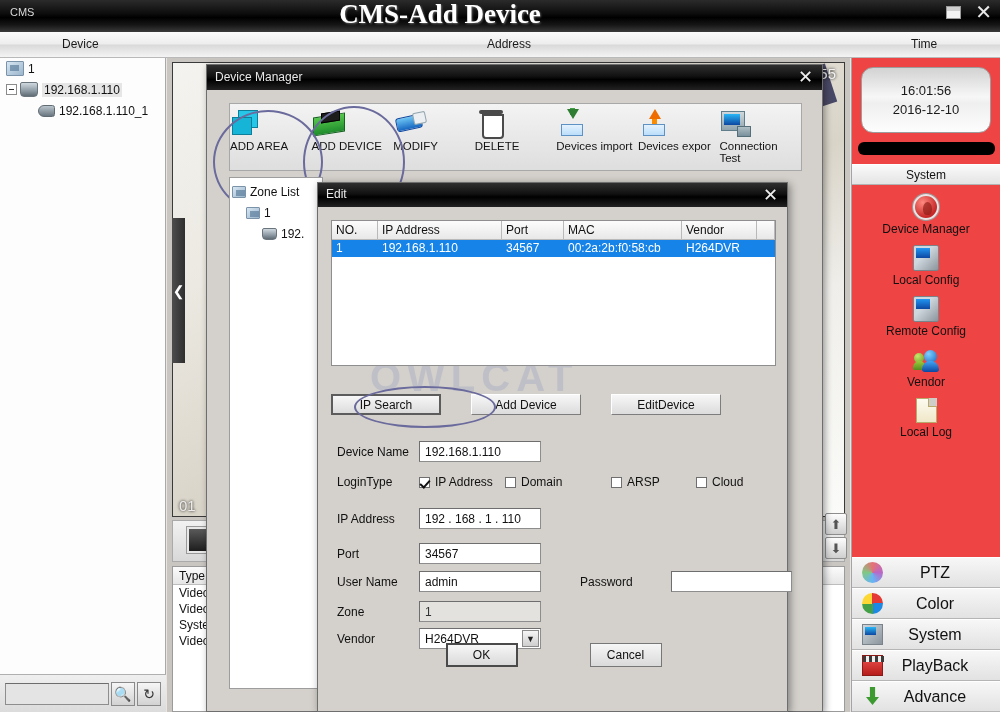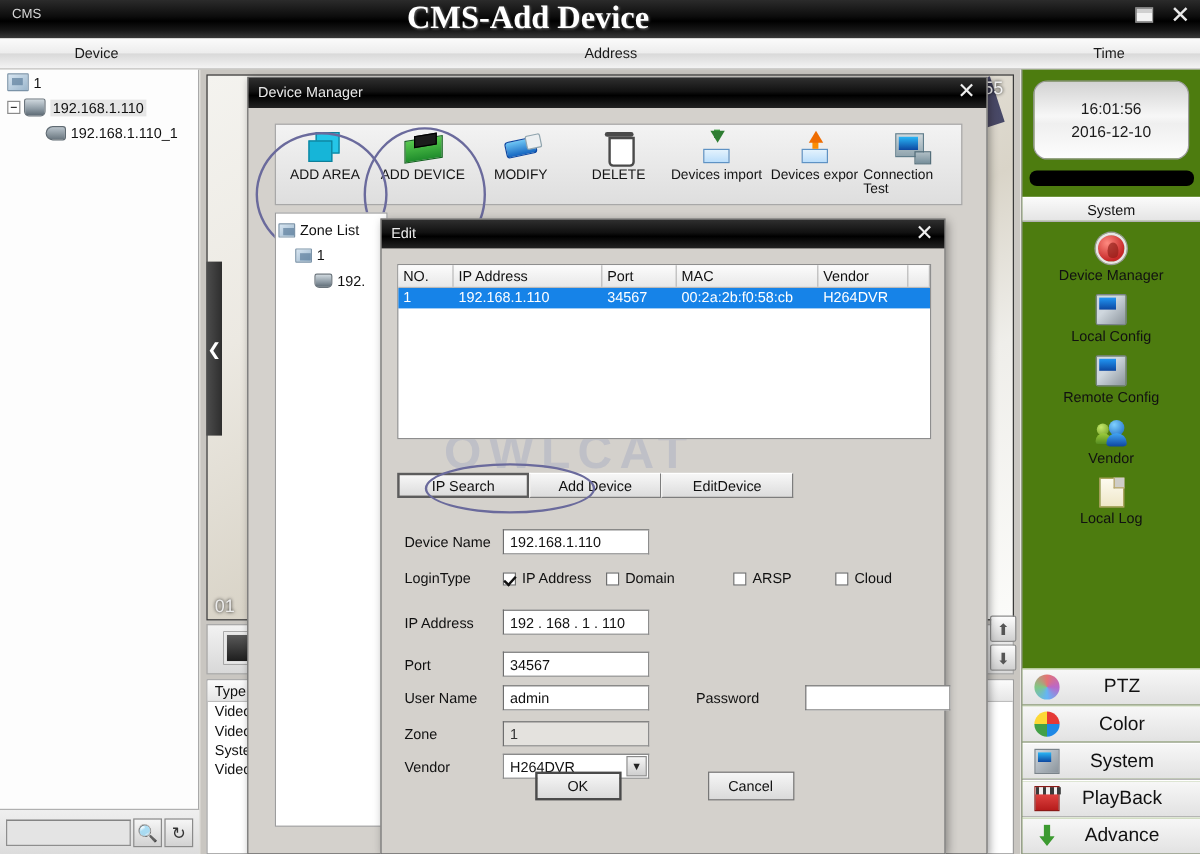--- a/index.html
+++ b/index.html
@@ -161,21 +161,21 @@
   .arrowbtn {
     width: 22px; height: 22px; margin-bottom: 2px;
     background: linear-gradient(to bottom, #fdfdfd, #cfcfcf);
     border: 1px solid #8d8d8d; border-radius: 2px;
     display: flex; align-items: center; justify-content: center; font-size: 13px; color: #555;
   }
 
   
   .rightpanel {
     position: absolute; left: 851px; top: 58px; width: 149px; height: 654px;
-    background: #4d7c0f;
+    background: #ef4444;
     border-left: 1px solid #a4a4a4;
   }
   .clockbox {
     margin: 9px auto 0; width: 130px; height: 66px;
     background: linear-gradient(to bottom, #d2d2d2 0%, #f7f7f7 45%, #efefef 55%, #fdfdfd 100%);
     border: 1px solid #9c9c9c; border-radius: 12px;
     display: flex; flex-direction: column; align-items: center; justify-content: center;
     font-size: 13px; color: #1a1a1a; line-height: 19px;
   }
   .blackbar {
@@ -244,21 +244,21 @@
     position: absolute; right: 9px; top: 1px; color: #eee;
     font-size: 18px; line-height: 22px; font-family: "DejaVu Sans", sans-serif;
   }
   .dm-toolbar {
     position: absolute; left: 22px; top: 38px; width: 573px; height: 68px;
     background: linear-gradient(to bottom, #f3f3f3, #dedede);
     border: 1px solid #a8a8a8;
     display: flex; align-items: flex-start;
   }
   .tbtn {
-    width: 82px; display: flex; flex-direction: column; align-items: center;
+    width: 82px; display: flex; flex-direction: column; 
     padding-top: 4px; gap: 2px; font-size: 11.5px; color: #141414;
   }
   .tbtn .tico { width: 32px; height: 30px; position: relative; }
   .tico-area { }
   .tico-area::before { content:""; position:absolute; left:8px; top:2px; width:18px; height:16px; background:#25c6e8; border:1px solid #0e7f99;}
   .tico-area::after { content:""; position:absolute; left:2px; top:9px; width:18px; height:16px; background:#16b5d8; border:1px solid #0e7f99;}
   .tico-dev { }
   .tico-dev::before { content:""; position:absolute; left:1px; top:7px; width:30px; height:17px; background:linear-gradient(to bottom,#57c94d,#1f8c2c); transform: skewY(-9deg); border:1px solid #14631f;}
   .tico-dev::after { content:""; position:absolute; left:9px; top:4px; width:17px; height:8px; background:#1c1c1c; transform: skewY(-9deg); border:1px solid #000;}
   .tico-modify::before { content:""; position:absolute; left:3px; top:8px; width:24px; height:12px; background:linear-gradient(to bottom,#6ec6f5,#1565c0); border-radius:3px; transform:rotate(-12deg); border:1px solid #0d47a1;}
@@ -311,21 +311,21 @@
   .c0 { width: 46px; } .c1 { width: 124px; } .c2 { width: 62px; } .c3 { width: 118px; } .c4 { width: 75px; } .c5 { flex: 1; }
 
   .watermark {
     position: absolute; left: 52px; top: 172px; width: 330px; height: 48px;
     font-family: "Liberation Sans", sans-serif;
     font-size: 40px; font-weight: bold; letter-spacing: 6px;
     color: rgba(120,130,180,0.22);
     pointer-events: none;
   }
 
-  .btnrow { position: absolute; left: 13px; top: 211px; width: 445px; display: flex; }
+  .btnrow { position: absolute; left: 13px; top: 211px; width: 445px; display: flex; gap: 30px; }
   .btn {
     height: 21px; min-width: 110px; padding: 0 10px;
     background: linear-gradient(to bottom, #f7f7f7, #dcdcdc);
     border: 1px solid #7d7d7d; border-top-color: #fff; border-left-color: #fff;
     font-size: 12px; color: #111;
     display: flex; align-items: center; justify-content: center;
   }
   .btn.strong { border: 2px solid #5c5c5c; }
 
   .frow { position: absolute; left: 19px; display: flex; align-items: center; font-size: 12px; color: #111; }

